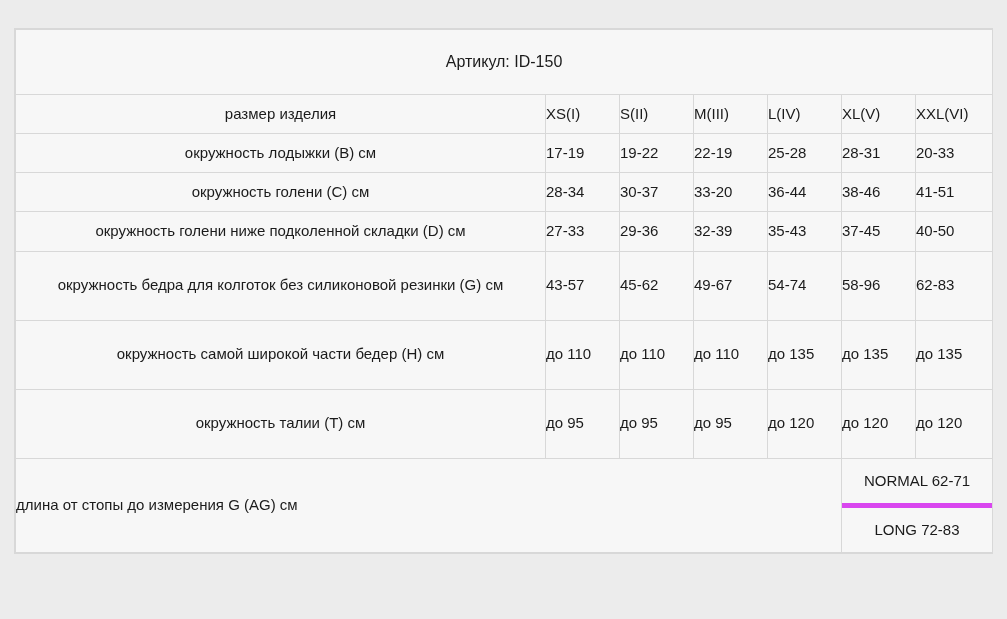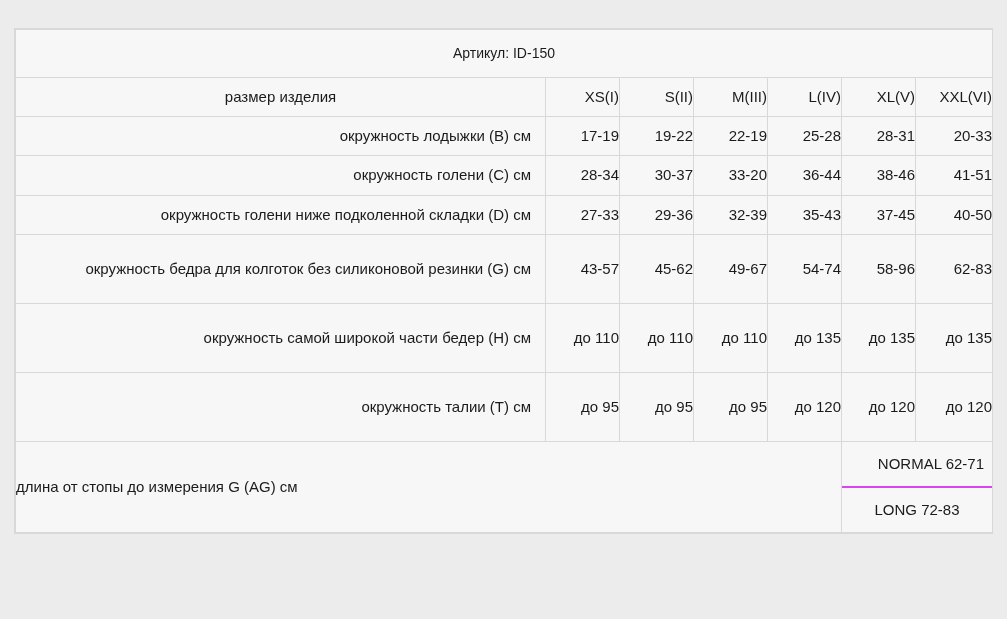--- a/index.html
+++ b/index.html
@@ -32,48 +32,47 @@
     color: #1b1b1b;
   }
   table.size-table td {
     border: 1px solid #d8d8d8;
     padding: 9px 0;
     vertical-align: middle;
     line-height: 1.35;
   }
   .title-cell {
     text-align: center;
-    padding: 14px 8px !important;
-    font-size: 14px;
+    padding: 21px 8px !important;
+    font-size: 16px;
     background: #f7f7f7;
   }
   .row-label {
-    text-align: right;
+    text-align: center;
     padding-left: 14px !important;
     padding-right: 14px !important;
   }
   .hdr-label {
     text-align: center;
   }
   .val {
-    text-align: right;
+    text-align: left;
   }
   .ag-label {
     text-align: left;
   }
   .ag-values {
     text-align: center;
     padding: 0 !important;
   }
   .ag-values div {
     padding: 12px 8px;
   }
   .ag-values div:first-child {
-    border-bottom: 2px solid #d946ef;
-    text-align: right;
+    border-bottom: 5px solid #d946ef;
   }
   .col-label { width: 530px; }
   .col-v { width: 74px; }
   .col-v-last { width: 77px; }
   .tall td { height: 50px; }
 </style>
 </head>
 <body>
 
 <div class="page">

